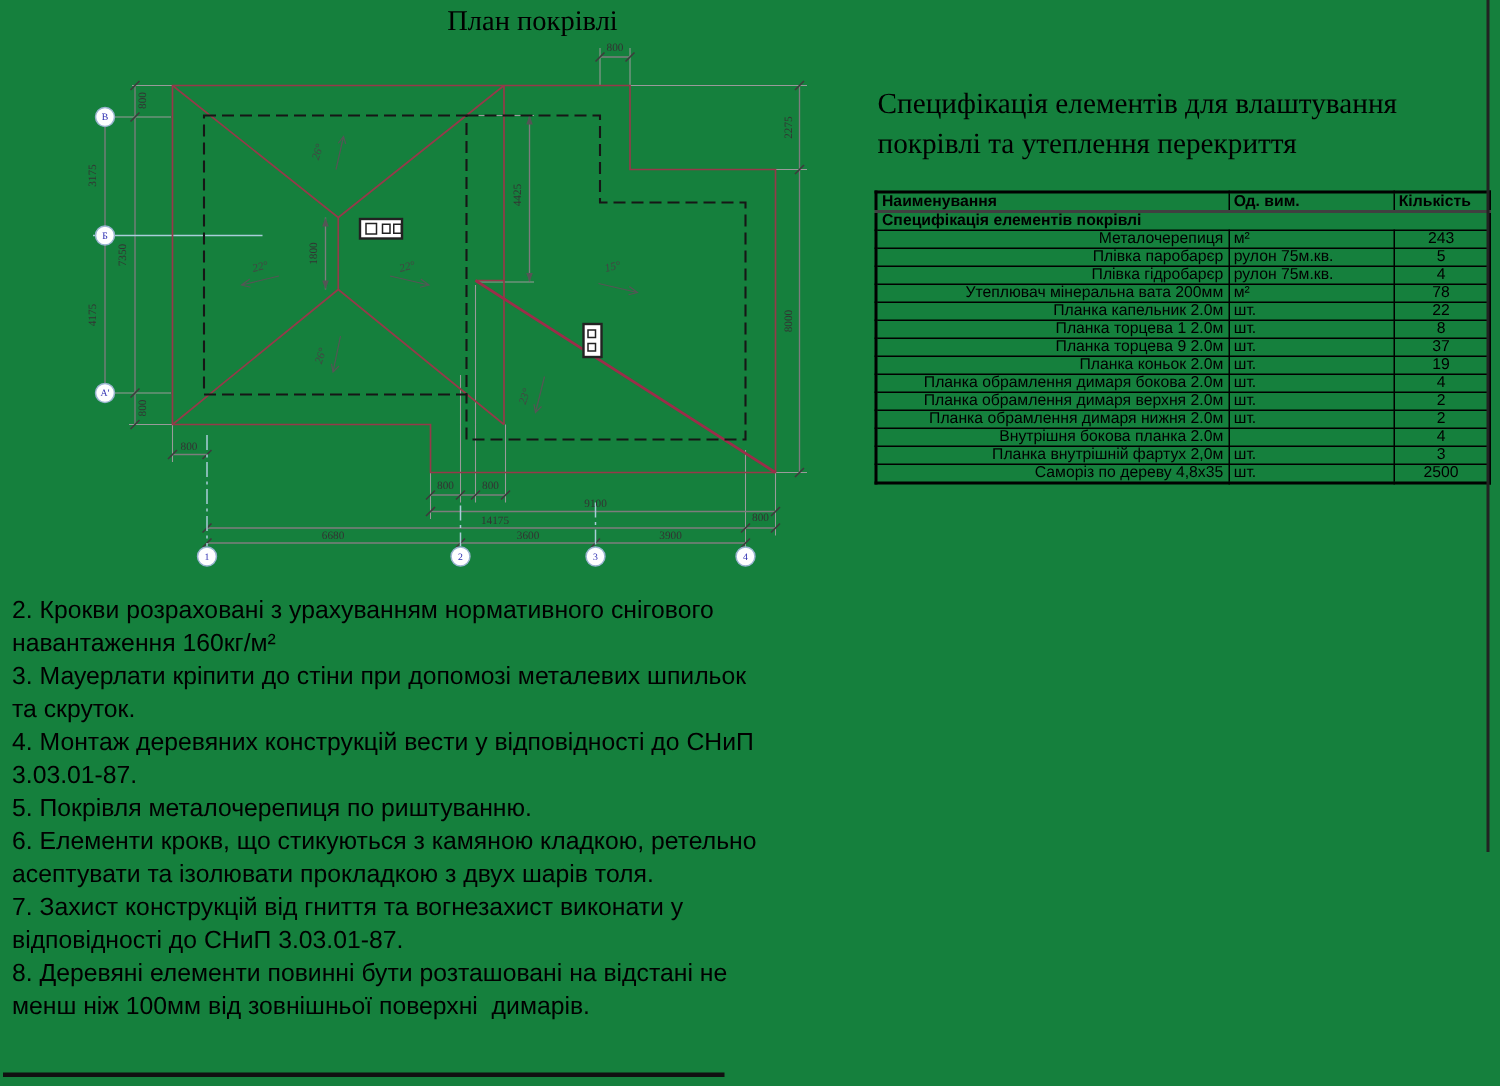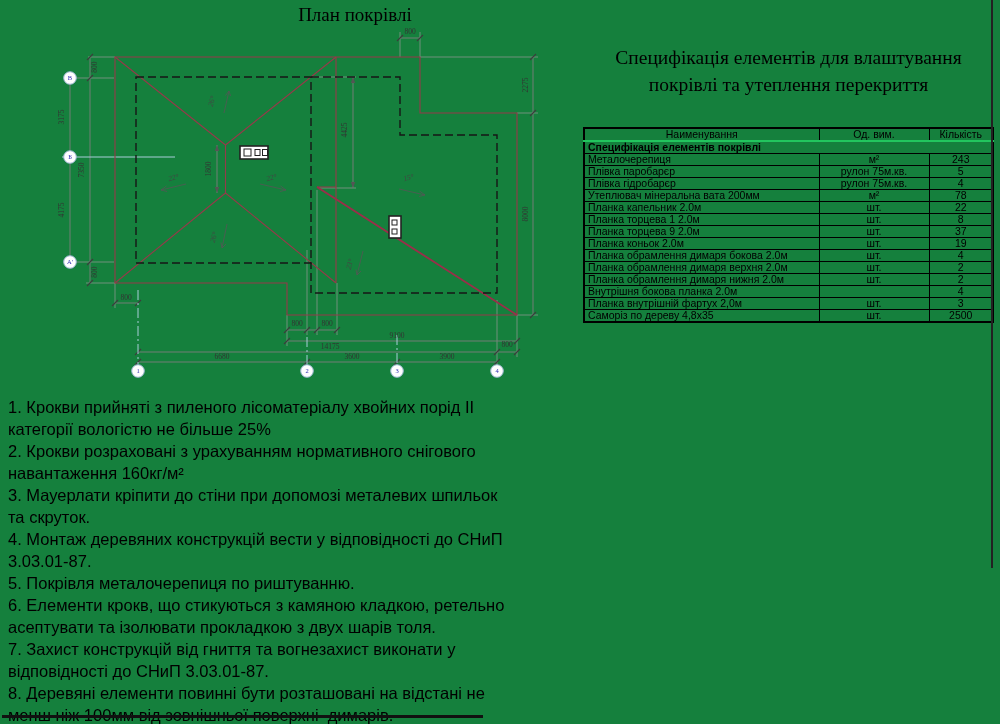--- a/index.html
+++ b/index.html
@@ -16,30 +16,30 @@
   .roof{stroke:#96394a;stroke-width:1.1;fill:none;}
   .valley{stroke:#9c2d4a;stroke-width:1.8;fill:none;}
   .wall{stroke:#161616;stroke-width:1.4;fill:none;stroke-dasharray:8,4;}
   .chim{stroke:#222;stroke-width:1.6;fill:#fff;}
   .chims{stroke:#222;stroke-width:1;fill:#fff;}
   .arrow{stroke:#555;stroke-width:0.8;fill:none;}
   .dim-text{font:7.5px "Liberation Serif",serif;fill:#333;}
   .angle-text{font:italic 7.5px "Liberation Serif",serif;fill:#444;}
   .axis-bubble circle{fill:#fefeff;stroke:#9ab4d0;stroke-width:1;}
   .axis-bubble text{font:6.5px "Liberation Serif",serif;fill:#2b2bb0;text-anchor:middle;}
-  .spec-title{position:absolute;left:585px;top:44px;width:407px;text-align:center;
+  .spec-title{position:absolute;left:585px;top:56px;width:407px;text-align:left;
               font-family:"Liberation Serif",serif;font-size:19.5px;line-height:27px;color:#000;}
   table.spec{position:absolute;left:583px;top:127px;width:409px;border-collapse:collapse;
              table-layout:fixed;border:2px solid #000;}
   table.spec th,table.spec td{border:1px solid #000;font-size:10.5px;line-height:11px;
              padding:0 3px;height:11px;overflow:hidden;white-space:nowrap;color:#000;}
-  table.spec th{font-weight:normal;text-align:center;border-bottom:2px solid #22c55e;}
+  table.spec th{font-weight:bold;text-align:left;border-bottom:2px solid #404040;}
   td.section{font-weight:bold;text-align:left;}
-  td.c-name{text-align:left;}
-  td.c-unit{text-align:center;}
+  td.c-name{text-align:right;}
+  td.c-unit{text-align:left;}
   td.c-qty{text-align:center;}
   .notes{position:absolute;left:8px;top:396px;width:502px;font-size:16.5px;
          line-height:22px;color:#000;}
   .notes p{margin:0;white-space:pre-wrap;}
   .v-frame{position:absolute;left:991px;top:0;width:1.5px;height:568px;background:#222;}
   .h-rule{position:absolute;left:2px;top:715px;width:481px;height:2.5px;background:#111;}
 </style>
 </head>
 <body>
 
@@ -262,21 +262,20 @@
         </tr>
         <tr>
           <td class="c-name">Саморіз по дереву 4,8х35</td>
           <td class="c-unit">шт.</td>
           <td class="c-qty">2500</td>
         </tr>
       </tbody>
   </table>
 
   <div class="notes">
-      <p>1. Крокви прийняті з пиленого лісоматеріалу хвойних порід II категорії вологістю не більше 25%</p>
       <p>2. Крокви розраховані з урахуванням нормативного снігового навантаження 160кг/м²</p>
       <p>3. Мауерлати кріпити до стіни при допомозі металевих шпильок  та скруток.</p>
       <p>4. Монтаж деревяних конструкцій вести у відповідності до СНиП 3.03.01-87.</p>
       <p>5. Покрівля металочерепиця по риштуванню.</p>
       <p>6. Елементи крокв, що стикуються з камяною кладкою, ретельно асептувати та ізолювати прокладкою з двух шарів толя.</p>
       <p>7. Захист конструкцій від гниття та вогнезахист виконати у  відповідності до СНиП 3.03.01-87.</p>
       <p>8. Деревяні елементи повинні бути розташовані на відстані не менш ніж 100мм від зовнішньої поверхні  димарів.</p>
     </div>
 
   <div class="v-frame"></div>

